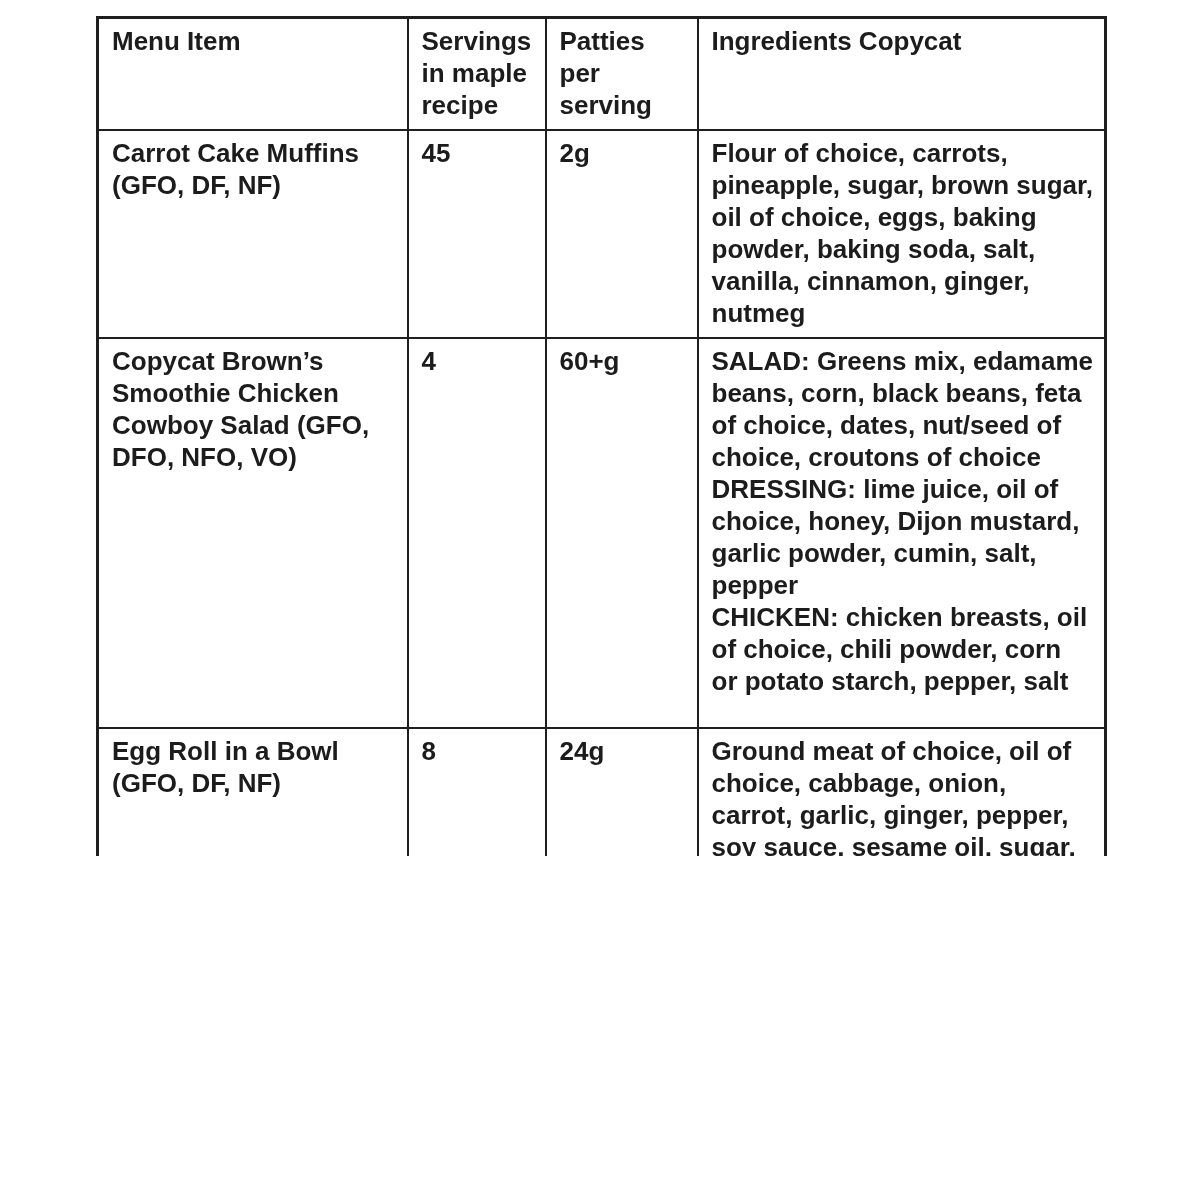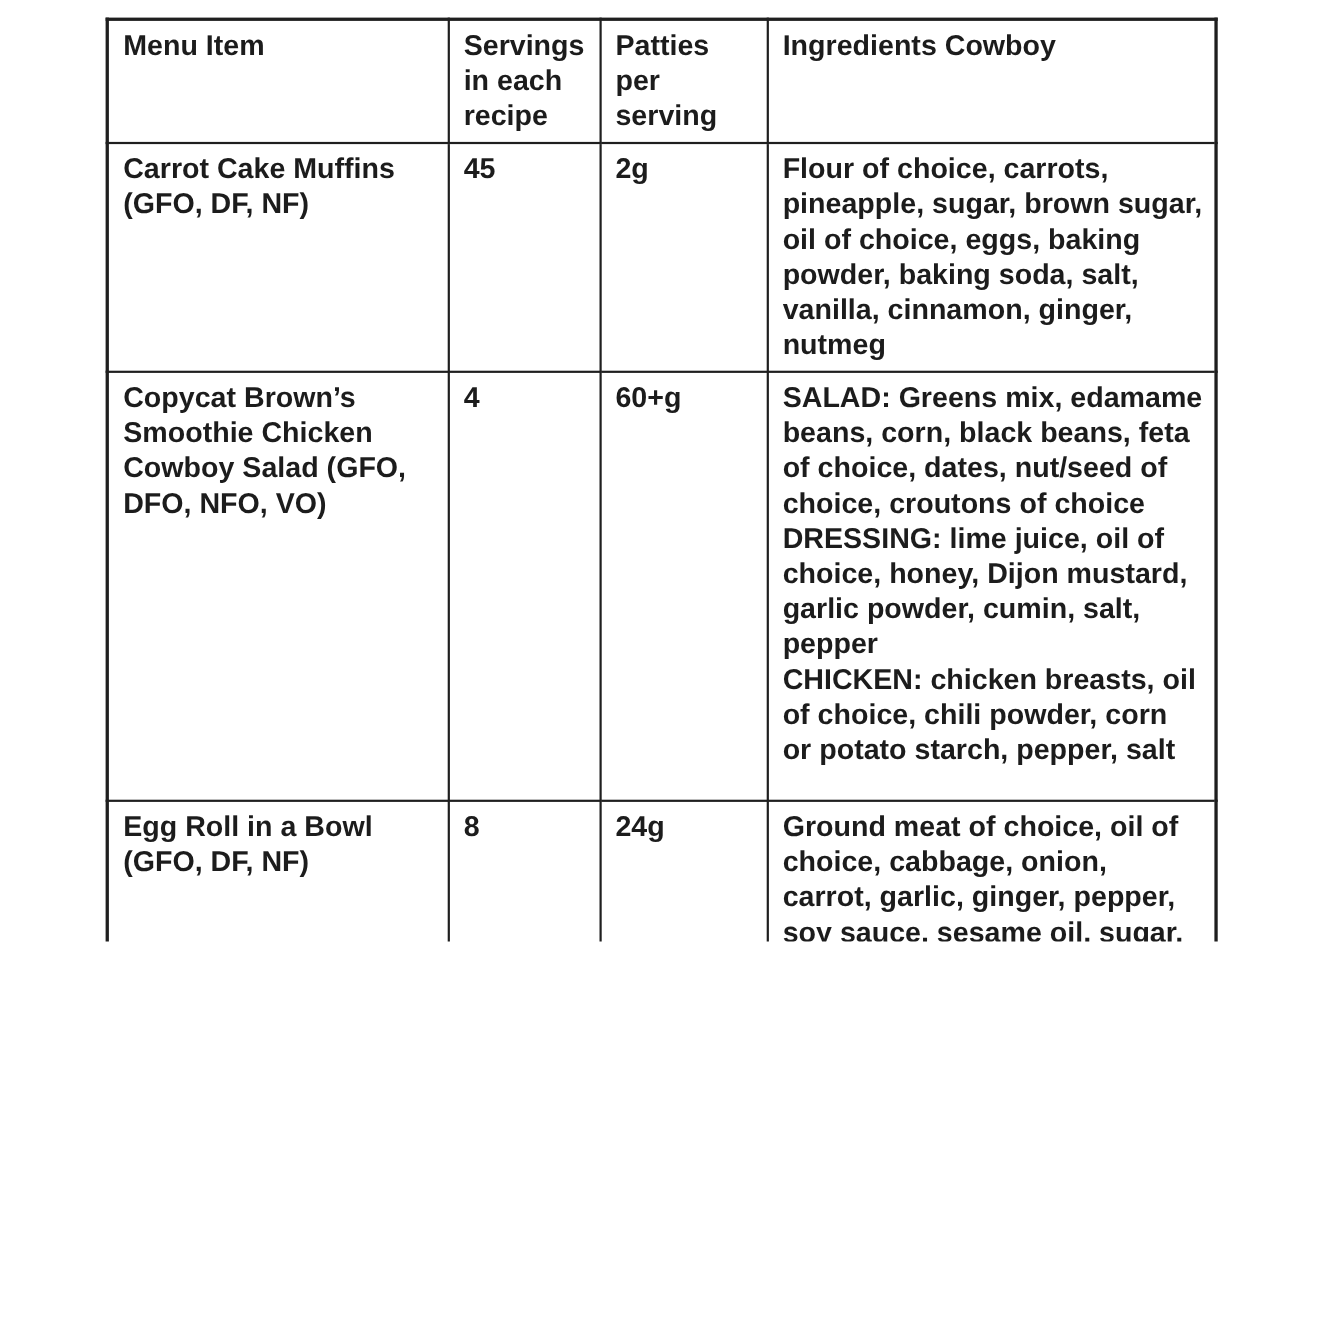--- a/index.html
+++ b/index.html
@@ -65,26 +65,26 @@
     <colgroup>
       <col style="width:310px">
       <col style="width:138px">
       <col style="width:152px">
       <col style="width:408px">
     </colgroup>
     <thead>
       <tr>
         <th>Menu Item</th>
         <th>Servings
-in each
+in maple
 recipe</th>
         <th>Patties
 per
 serving</th>
-        <th>Ingredients Cowboy</th>
+        <th>Ingredients Copycat</th>
       </tr>
     </thead>
     <tbody>
       <tr class="r0">
         <td class="cell-menu-item">Carrot Cake Muffins
 (GFO, DF, NF)</td>
         <td class="cell-servings">45</td>
         <td class="cell-protein">2g</td>
         <td class="cell-ingredients">Flour of choice, carrots, pineapple, sugar, brown sugar, oil of choice, eggs, baking powder, baking soda, salt, vanilla, cinnamon, ginger, nutmeg</td>
       </tr>

